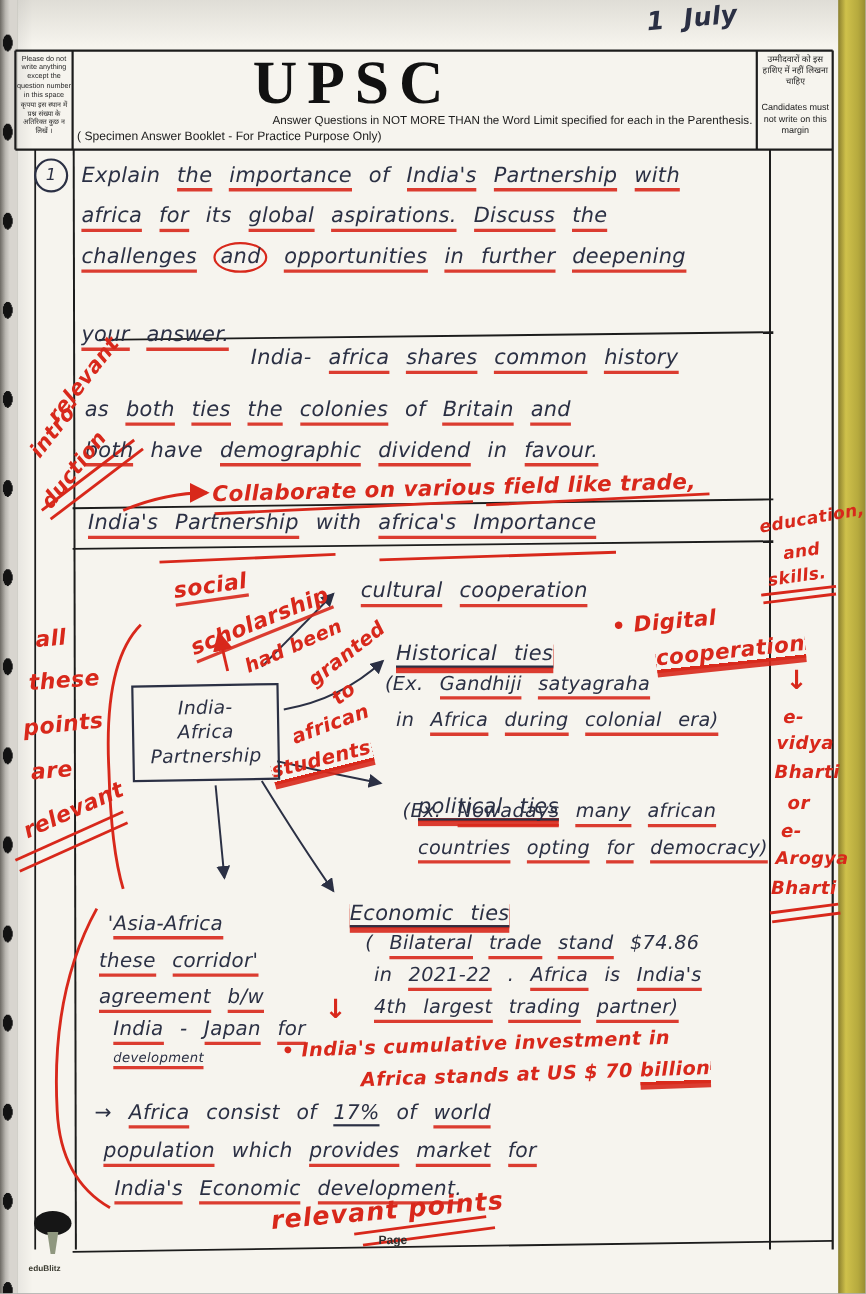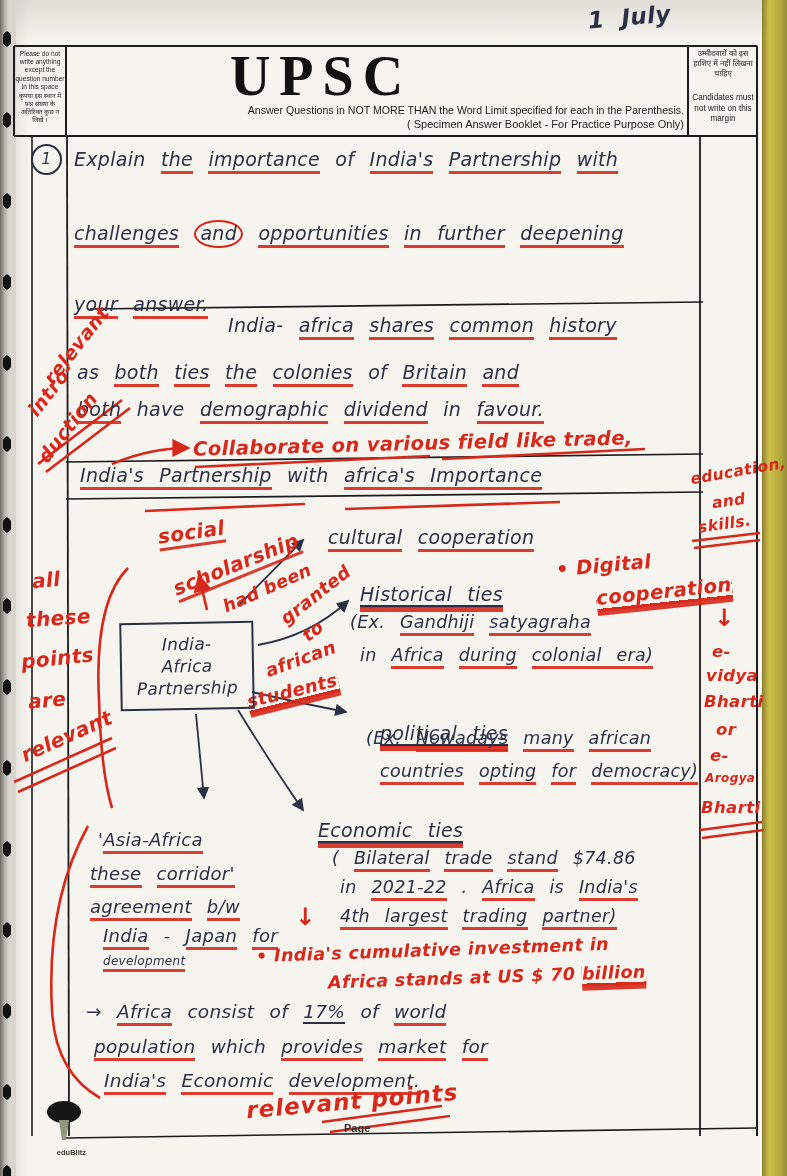--- a/index.html
+++ b/index.html
@@ -104,29 +104,30 @@
     </g>
   </svg>
 
   <div class="abs hw" style="left:588px;top:6px;font-size:23px;font-weight:bold;transform:rotate(-5deg);">1 July</div>
 
   <div class="abs cellTxt print" style="left:15px;top:50px;width:50px;">Please do not write anything except the question number in this space</div>
   <div class="abs cellTxt print" style="left:15px;top:92px;width:50px;font-size:6.4px;">कृपया इस स्थान में प्रश्न संख्या के अतिरिक्त कुछ न लिखें ।</div>
 
   <div class="abs" id="upscTitle" style="left:66px;top:44px;width:510px;text-align:center;">UPSC</div>
   <div class="abs print" style="left:70px;top:104px;width:614px;text-align:right;font-size:10.6px;">Answer Questions in NOT MORE THAN the Word Limit specified for each in the Parenthesis.</div>
-  <div class="abs print" style="left:70px;top:118px;width:614px;text-align:right;font-size:11px;">( Specimen Answer Booklet - For Practice Purpose Only)</div>
+  <div class="abs print" style="left:70px;top:118px;width:614px;text-align:left;font-size:11px;">( Specimen Answer Booklet - For Practice Purpose Only)</div>
 
   <div class="abs cellTxtR print" style="left:691px;top:49px;width:64px;font-size:7.8px;">उम्मीदवारों को इस हाशिए में नहीं लिखना चाहिए</div>
   <div class="abs cellTxtR print" style="left:691px;top:93px;width:64px;">Candidates must not write on this margin</div>
 
   <div class="abs hw" style="left:31px;top:144px;width:27px;height:27px;border:2px solid var(--ink);
        border-radius:50%;text-align:center;line-height:26px;font-size:15px;">1</div>
 
   <div class="abs hw" style="left:74px;top:150px;">Explain <span class="ru">the</span> <span class="ru">importance</span> of <span class="ru">India's</span> <span class="ru">Partnership</span> <span class="ru">with</span></div>
+  <div class="abs hw" style="left:74px;top:187px;"><span class="ru">africa</span> <span class="ru">for</span> its <span class="ru">global</span> <span class="ru">aspirations.</span> <span class="ru">Discuss</span> <span class="ru">the</span></div>
   <div class="abs hw" style="left:74px;top:224px;"><span class="ru">challenges</span> <span class="circ">and</span> <span class="ru">opportunities</span> <span class="ru">in further</span> <span class="ru">deepening</span></div>
   <div class="abs hw" style="left:74px;top:295px;"><span class="ru">your</span> <span class="ru">answer.</span></div>
 
   <div class="abs hw" style="left:228px;top:316px;">India- <span class="ru">africa</span> <span class="ru">shares</span> <span class="ru">common</span> <span class="ru">history</span></div>
   <div class="abs hw" style="left:77px;top:363px;">as <span class="ru">both</span> <span class="ru">ties</span> <span class="ru">the</span> <span class="ru">colonies</span> of <span class="ru">Britain</span> <span class="ru">and</span></div>
   <div class="abs hw" style="left:77px;top:400px;"><span class="ru">both</span> have <span class="ru">demographic</span> <span class="ru">dividend</span> in <span class="ru">favour.</span></div>
 
   <div class="abs red" style="left:30px;top:336px;transform:rotate(-52deg);font-size:19px;">relevant</div>
   <div class="abs red" style="left:20px;top:380px;transform:rotate(-52deg);font-size:19px;">intro-</div>
   <div class="abs red" style="left:26px;top:418px;transform:rotate(-52deg);font-size:19px;">duction</div>
@@ -167,21 +168,21 @@
 
   <div class="abs red" style="left:556px;top:556px;font-size:19.5px;transform:rotate(-5deg);">• Digital</div>
   <div class="abs red r2u" style="left:596px;top:582px;font-size:19.5px;transform:rotate(-6deg);">cooperation</div>
 
   <div class="abs red" style="left:714px;top:606px;font-size:24px;">↓</div>
   <div class="abs red" style="left:712px;top:644px;font-size:16.5px;">e-</div>
   <div class="abs red" style="left:706px;top:668px;font-size:16.5px;">vidya</div>
   <div class="abs red" style="left:704px;top:694px;font-size:16.5px;">Bharti</div>
   <div class="abs red" style="left:716px;top:722px;font-size:16.5px;">or</div>
   <div class="abs red" style="left:710px;top:748px;font-size:16.5px;">e-</div>
-  <div class="abs red" style="left:705px;top:772px;font-size:12px;">Arogya</div>
+  <div class="abs red" style="left:705px;top:772px;font-size:16px;">Arogya</div>
   <div class="abs red" style="left:701px;top:800px;font-size:16.5px;">Bharti</div>
 
   <div class="abs hw" style="left:380px;top:724px;"><span class="ru2"><span class="bu">political ties</span></span></div>
   <div class="abs hw small" style="left:366px;top:730px;">(Ex. <span class="ru">Nowadays</span> <span class="ru">many</span> <span class="ru">african</span></div>
   <div class="abs hw small" style="left:380px;top:763px;"><span class="ru">countries</span> <span class="ru">opting</span> <span class="ru">for</span> <span class="ru">democracy)</span></div>
 
   <div class="abs hw" style="left:318px;top:821px;"><span class="ru2"><span class="bu">Economic ties</span></span></div>
   <div class="abs hw small" style="left:332px;top:850px;">( <span class="ru">Bilateral</span> <span class="ru">trade</span> <span class="ru">stand</span> $74.86</div>
   <div class="abs hw small" style="left:340px;top:879px;">in <span class="ru">2021-22</span> . <span class="ru">Africa</span> is <span class="ru">India's</span></div>
   <div class="abs hw small" style="left:340px;top:908px;"><span class="ru">4th largest</span> <span class="ru">trading</span> <span class="ru">partner)</span></div>
@@ -198,21 +199,21 @@
   <div class="abs red" style="left:328px;top:969px;font-size:17.5px;transform:rotate(-2deg);">Africa stands at US $ 70 <span class="ru2">billion</span></div>
 
   <div class="abs hw" style="left:86px;top:1003px;font-size:18.5px;">→ <span class="ru">Africa</span> consist of <span class="bu">17%</span> of <span class="ru">world</span></div>
   <div class="abs hw" style="left:104px;top:1072px;font-size:18.5px;"><span class="ru">India's</span> <span class="ru">Economic</span> <span class="ru">development.</span></div>
   <div class="abs hw" style="left:94px;top:1038px;font-size:18.5px;"><span class="ru">population</span> which <span class="ru">provides</span> <span class="ru">market</span> <span class="ru">for</span></div>
 
   <div class="abs red" style="left:246px;top:1090px;font-size:23px;transform:rotate(-5deg);letter-spacing:1px;">relevant points</div>
 
   <div class="abs print" style="left:344px;top:1122px;font-size:11px;color:#2e2e2e;font-weight:bold;">Page</div>
 
-  <div class="abs" style="left:26px;top:1100px;width:60px;text-align:right;">
+  <div class="abs" style="left:26px;top:1100px;width:60px;text-align:left;">
     <svg width="44" height="44" style="position:static;">
       <ellipse cx="22" cy="12" rx="17" ry="11" fill="#161616"></ellipse>
       <path d="M17,20 L27,20 L24,40 L20,40 Z" fill="#8f977f"></path>
     </svg>
     <div class="print" style="font-size:7.5px;font-weight:bold;color:#3a3a30;">eduBlitz</div>
   </div>
 
 </div>
 
 </body></html>

